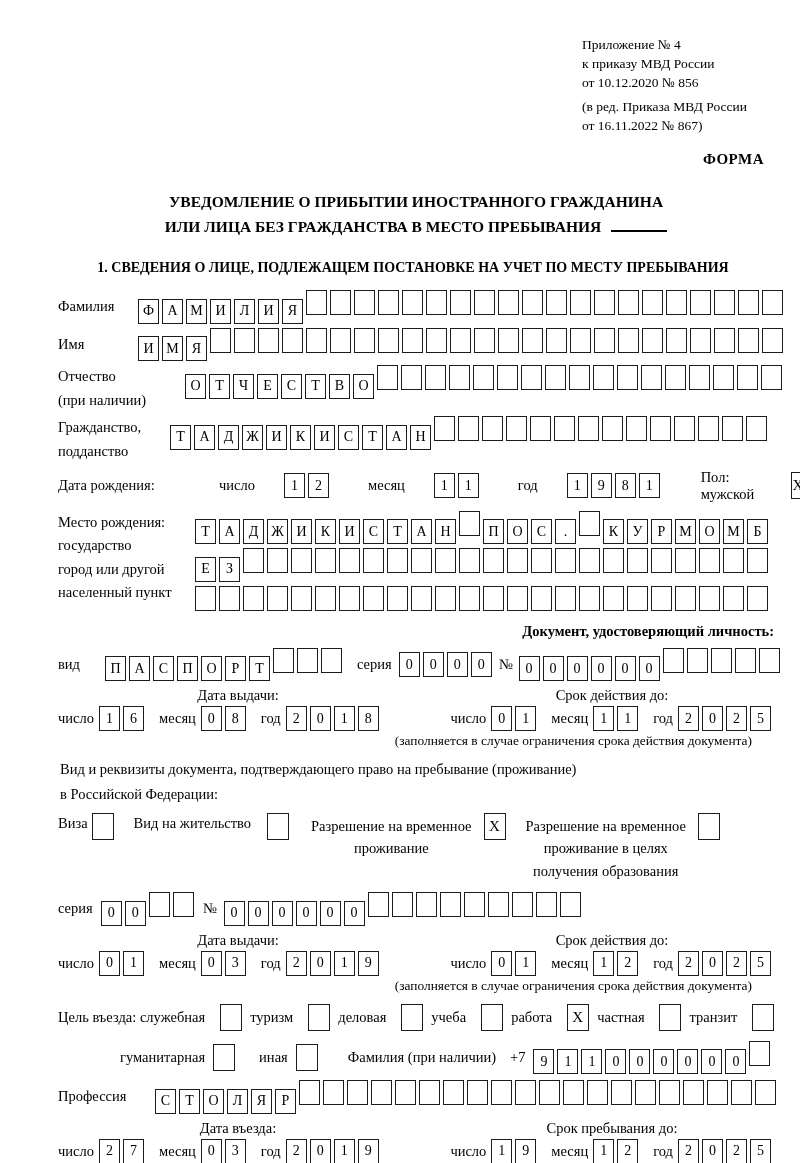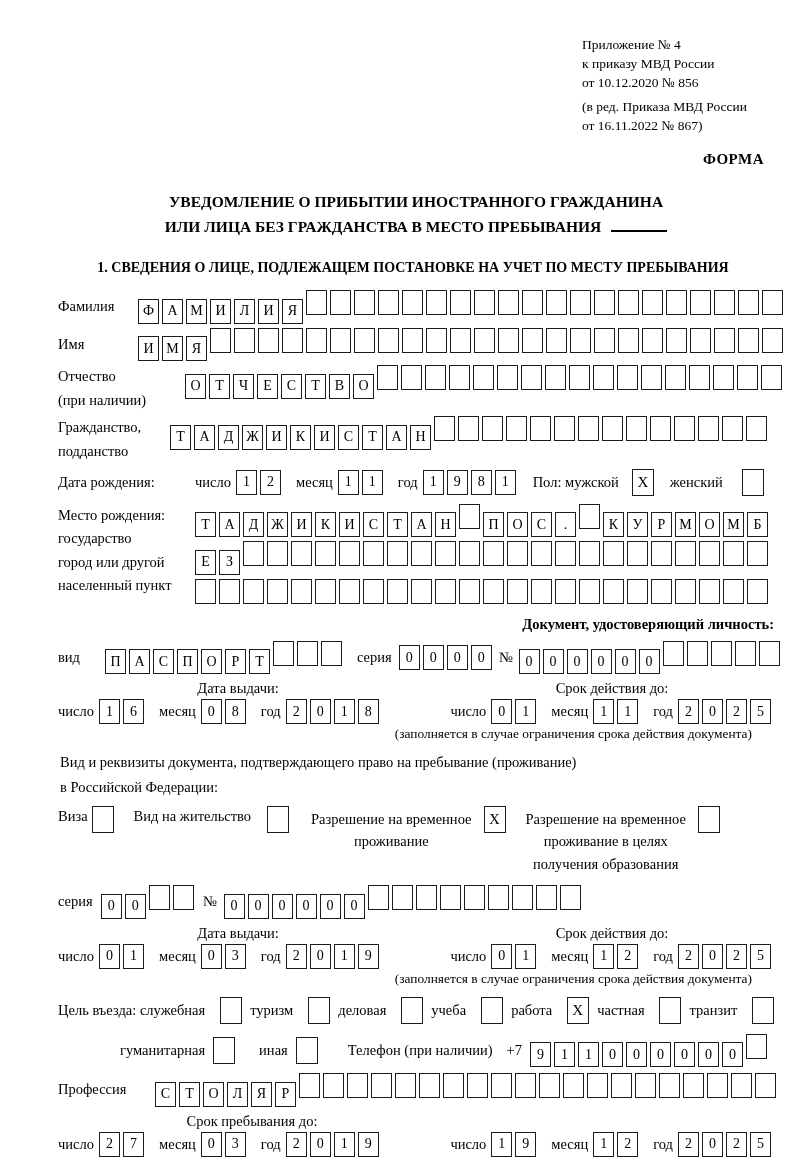--- a/index.html
+++ b/index.html
@@ -111,21 +111,21 @@
     </div>
 
     <div class="frow ftop">
       <span class="lbl w112 lines">
         <div>Гражданство,</div>
         <div>подданство</div>
       </span>
       <span class="cells"><span class="cell">Т</span><span class="cell">А</span><span class="cell">Д</span><span class="cell">Ж</span><span class="cell">И</span><span class="cell">К</span><span class="cell">И</span><span class="cell">С</span><span class="cell">Т</span><span class="cell">А</span><span class="cell">Н</span><span class="cell"></span><span class="cell"></span><span class="cell"></span><span class="cell"></span><span class="cell"></span><span class="cell"></span><span class="cell"></span><span class="cell"></span><span class="cell"></span><span class="cell"></span><span class="cell"></span><span class="cell"></span><span class="cell"></span><span class="cell"></span></span>
     </div>
 
-    <div class="frow" style="margin-top:6px;">
+    <div class="frow" style="margin-top:6px;gap:24px;">
       <span class="lbl" style="width:137px;">Дата рождения:</span>
       <span class="dlabel">число</span>
       <span class="cells"><span class="cell">1</span><span class="cell">2</span></span>
       <span class="dlabel m">месяц</span>
       <span class="cells"><span class="cell">1</span><span class="cell">1</span></span>
       <span class="dlabel m">год</span>
       <span class="cells"><span class="cell">1</span><span class="cell">9</span><span class="cell">8</span><span class="cell">1</span></span>
       <span class="dlabel" style="margin-left:14px;">Пол: мужской</span>
       <span class="checkbox">X</span>
       <span class="dlabel" style="margin-left:16px;">женский</span>
@@ -258,31 +258,32 @@
       <span class="checkbox"></span>
       <span>транзит</span>
       <span class="checkbox"></span>
     </div>
 
     <div class="hum">
       <span>гуманитарная</span>
       <span class="checkbox"></span>
       <span class="gap">иная</span>
       <span class="checkbox"></span>
-      <span class="phone-lbl">Телефон (при наличии)</span>
+      <span class="phone-lbl">Фамилия (при наличии)</span>
       <span class="plus7">+7</span>
       <span class="cells"><span class="cell">9</span><span class="cell">1</span><span class="cell">1</span><span class="cell">0</span><span class="cell">0</span><span class="cell">0</span><span class="cell">0</span><span class="cell">0</span><span class="cell">0</span><span class="cell"></span></span>
     </div>
 
     <div class="frow">
       <span class="lbl w97">Профессия</span>
       <span class="cells"><span class="cell">С</span><span class="cell">Т</span><span class="cell">О</span><span class="cell">Л</span><span class="cell">Я</span><span class="cell">Р</span><span class="cell"></span><span class="cell"></span><span class="cell"></span><span class="cell"></span><span class="cell"></span><span class="cell"></span><span class="cell"></span><span class="cell"></span><span class="cell"></span><span class="cell"></span><span class="cell"></span><span class="cell"></span><span class="cell"></span><span class="cell"></span><span class="cell"></span><span class="cell"></span><span class="cell"></span><span class="cell"></span><span class="cell"></span><span class="cell"></span></span>
     </div>
 
     <div class="dh">
+      <span class="dh-left">Дата въезда:</span>
       <span class="dh-right">Срок пребывания до:</span>
     </div>
     <div class="drow">
       <span class="dgroup dg-left">
         <span class="dlabel">число</span>
         <span class="cells"><span class="cell">2</span><span class="cell">7</span></span>
         <span class="dlabel m">месяц</span>
         <span class="cells"><span class="cell">0</span><span class="cell">3</span></span>
         <span class="dlabel m">год</span>
         <span class="cells"><span class="cell">2</span><span class="cell">0</span><span class="cell">1</span><span class="cell">9</span></span>

